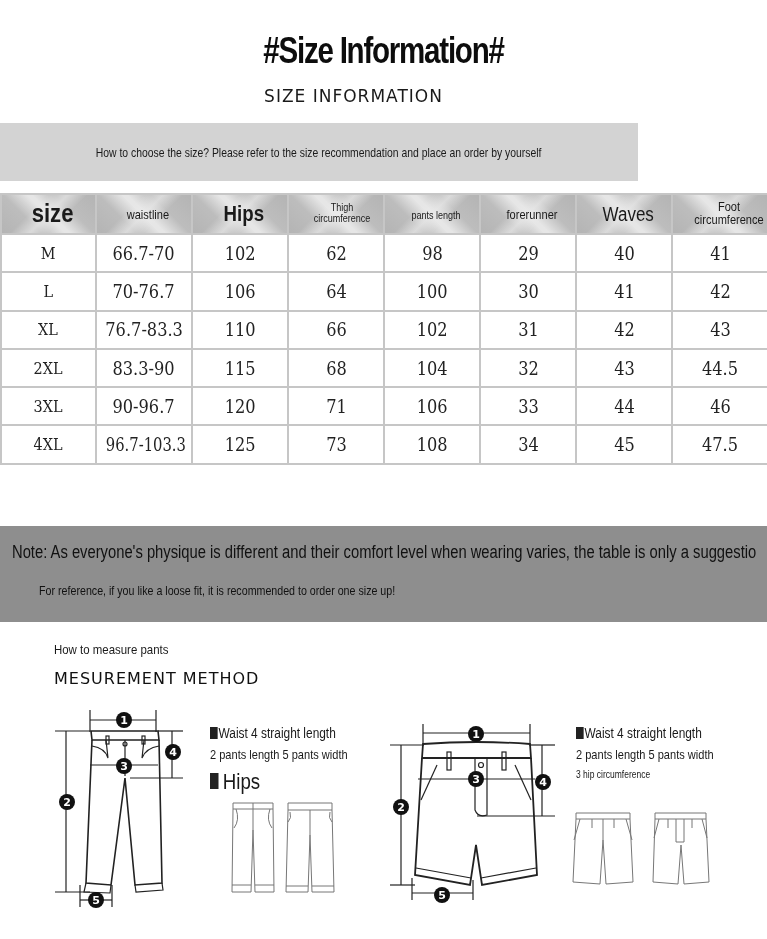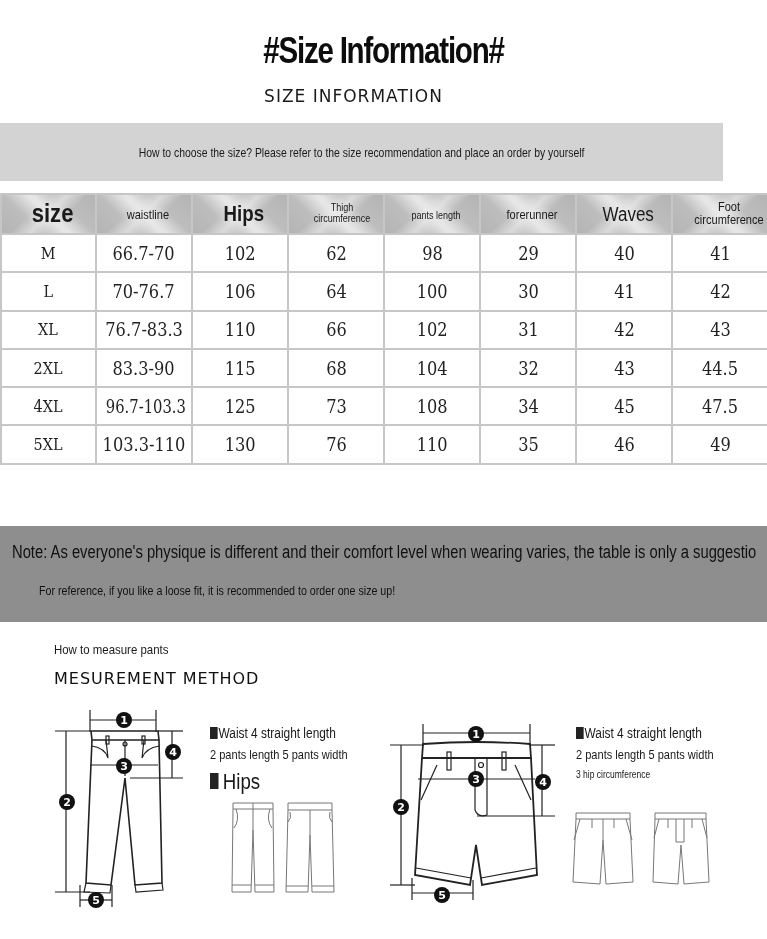--- a/index.html
+++ b/index.html
@@ -11,21 +11,21 @@
     font-family: "Liberation Sans", sans-serif; font-weight: bold;
     font-size: 36px; letter-spacing: -1.5px; transform: scaleX(0.82);
     color: #0d0d0d;
   }
   .subtitle {
     position: absolute; left: 16px; top: 86px; width: 675px; text-align: center;
     font-family: "DejaVu Sans", sans-serif; font-size: 17px; letter-spacing: 1px;
     color: #1a1a1a;
   }
   .band-choose {
-    position: absolute; left: 0; top: 123px; width: 723px; height: 58px;
+    position: absolute; left: 0; top: 123px; width: 638px; height: 58px;
     background: #d3d3d3; display: flex; align-items: center; justify-content: center;
   }
   .band-choose span {
     font-size: 13px; color: #1a1a1a; transform: scaleX(0.8); white-space: nowrap;
     display: inline-block;
   }
 
   .size-table {
     position: absolute; left: 0; top: 193px; width: 767px;
     border-collapse: collapse; table-layout: fixed;
@@ -155,38 +155,38 @@
       <td class="sz"><span>2XL</span></td>
       <td><span>83.3-90</span></td>
       <td><span>115</span></td>
       <td><span>68</span></td>
       <td><span>104</span></td>
       <td><span>32</span></td>
       <td><span>43</span></td>
       <td><span>44.5</span></td>
     </tr>
     <tr>
+      <td class="sz"><span>3XL</span></td>
+      <td><span>90-96.7</span></td>
+      <td><span>120</span></td>
+      <td><span>71</span></td>
+      <td><span>106</span></td>
+      <td><span>33</span></td>
+      <td><span>44</span></td>
+      <td><span>46</span></td>
+    </tr>
+    <tr>
       <td class="sz"><span>4XL</span></td>
       <td><span style="transform:scaleX(0.82)">96.7-103.3</span></td>
       <td><span>125</span></td>
       <td><span>73</span></td>
       <td><span>108</span></td>
       <td><span>34</span></td>
       <td><span>45</span></td>
       <td><span>47.5</span></td>
-    </tr>
-    <tr>
-      <td class="sz"><span>5XL</span></td>
-      <td><span>103.3-110</span></td>
-      <td><span>130</span></td>
-      <td><span>76</span></td>
-      <td><span>110</span></td>
-      <td><span>35</span></td>
-      <td><span>46</span></td>
-      <td><span>49</span></td>
     </tr>
   </tbody>
 </table>
 
 <div class="band-note">
   <div class="note-main">Note: As everyone's physique is different and their comfort level when wearing varies, the table is only a suggestio</div>
   <div class="note-sub"><span>For reference, if you like a loose fit, it is recommended to order one size up!</span></div>
 </div>
 
 <div class="measure-label">How to measure pants</div>

